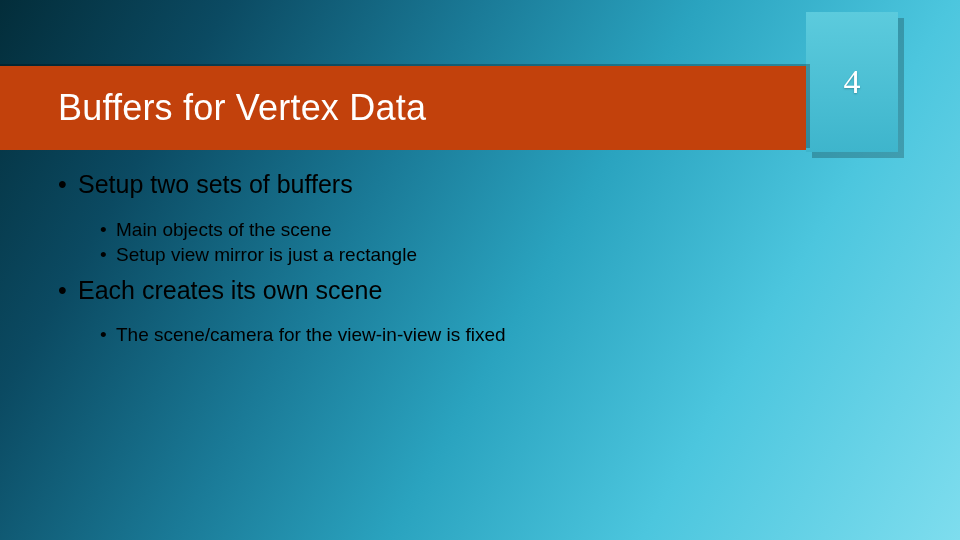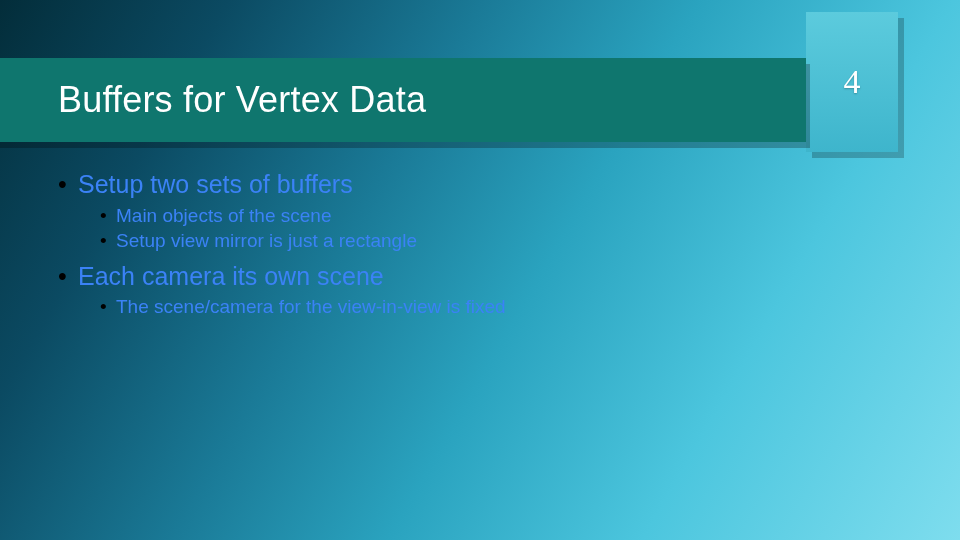--- a/index.html
+++ b/index.html
@@ -20,24 +20,24 @@
     position: absolute;
     left: 0;
     top: 6px;
     width: 810px;
     height: 84px;
     background: rgba(0,0,0,0.25);
   }
   .title-bar {
     position: absolute;
     left: 0;
-    top: 0;
+    top: 8px;
     width: 806px;
     height: 84px;
-    background: #0f766e;
+    background: #c2410c;
     display: flex;
     align-items: center;
     padding-left: 58px;
   }
   .title-text {
     color: #ffffff;
     font-size: 36px;
     font-weight: 400;
     letter-spacing: 0.2px;
   }
@@ -64,21 +64,21 @@
     color: #ffffff;
     font-size: 34px;
     font-family: Georgia, "Times New Roman", serif;
     text-shadow: 0 1px 2px rgba(0,0,0,0.25);
   }
   .content {
     position: absolute;
     left: 58px;
     top: 168px;
     right: 40px;
-    color: #3b82f6;
+    color: #000000;
   }
   ul.level1 {
     list-style: none;
     padding: 0;
   }
   ul.level1 > li {
     font-size: 25px;
     line-height: 1.3;
     margin-bottom: 2px;
     position: relative;
@@ -88,21 +88,21 @@
     content: "•";
     position: absolute;
     left: 0;
     top: 0;
     font-size: 25px;
     color: #000;
   }
   ul.level2 {
     list-style: none;
     padding: 0;
-    margin-top: 2px;
+    margin-top: 16px;
     margin-bottom: 6px;
   }
   ul.level2 > li {
     font-size: 19px;
     line-height: 1.35;
     position: relative;
     padding-left: 38px;
   }
   ul.level2 > li::before {
     content: "•";
@@ -135,21 +135,21 @@
       <ul class="level2">
         <li>
           <span>Main objects of the scene</span>
         </li>
         <li>
           <span>Setup view mirror is just a rectangle</span>
         </li>
       </ul>
     </li>
     <li>
-      <span>Each camera its own scene</span>
+      <span>Each creates its own scene</span>
       <ul class="level2">
         <li>
           <span>The scene/camera for the view-in-view is fixed</span>
         </li>
       </ul>
     </li>
   </ul>
 </div>
 
 </body></html>

